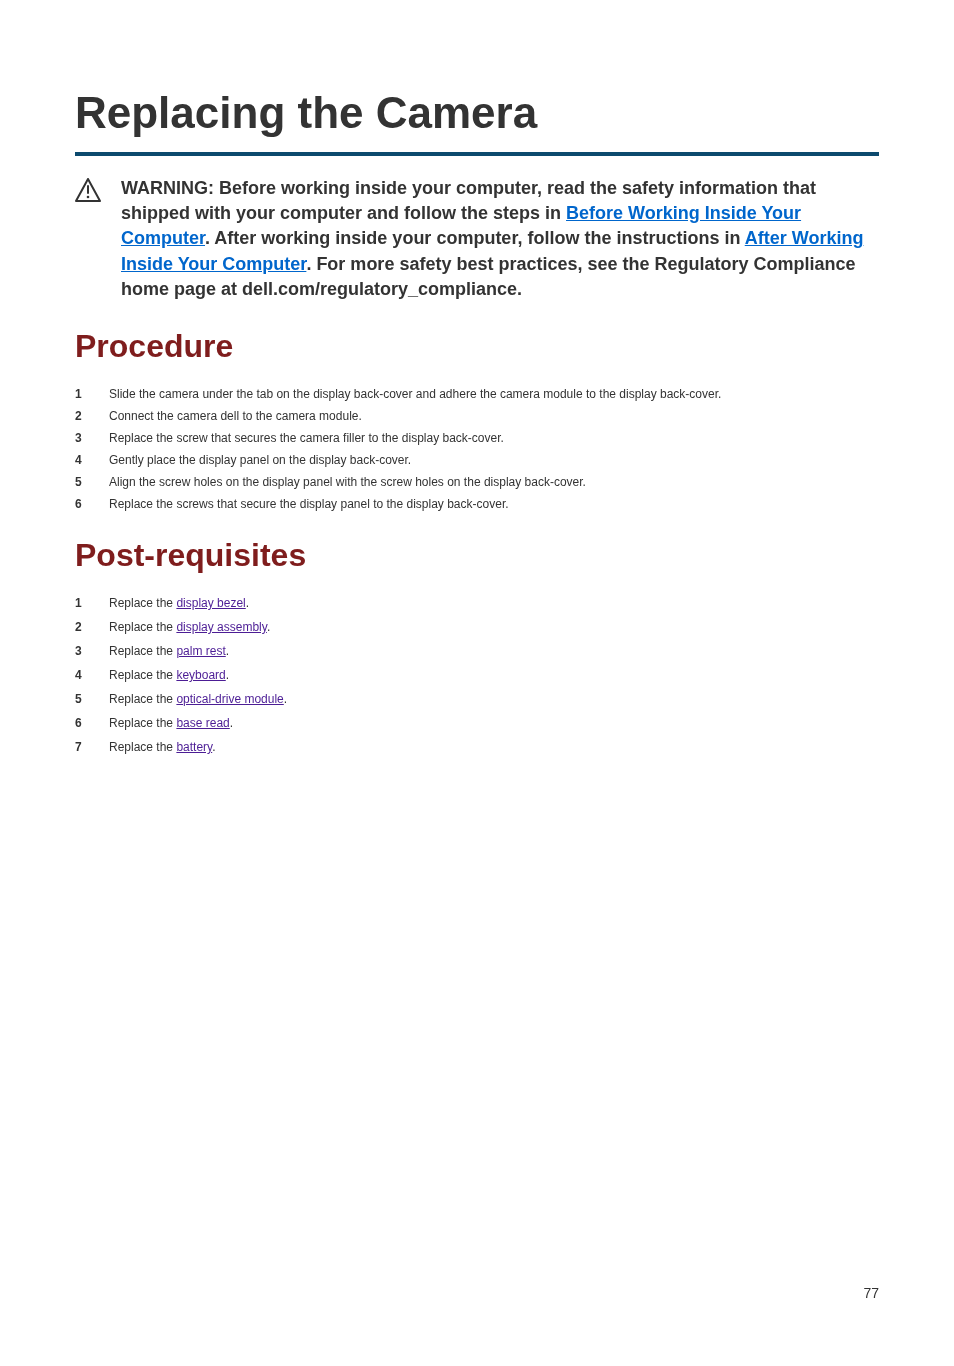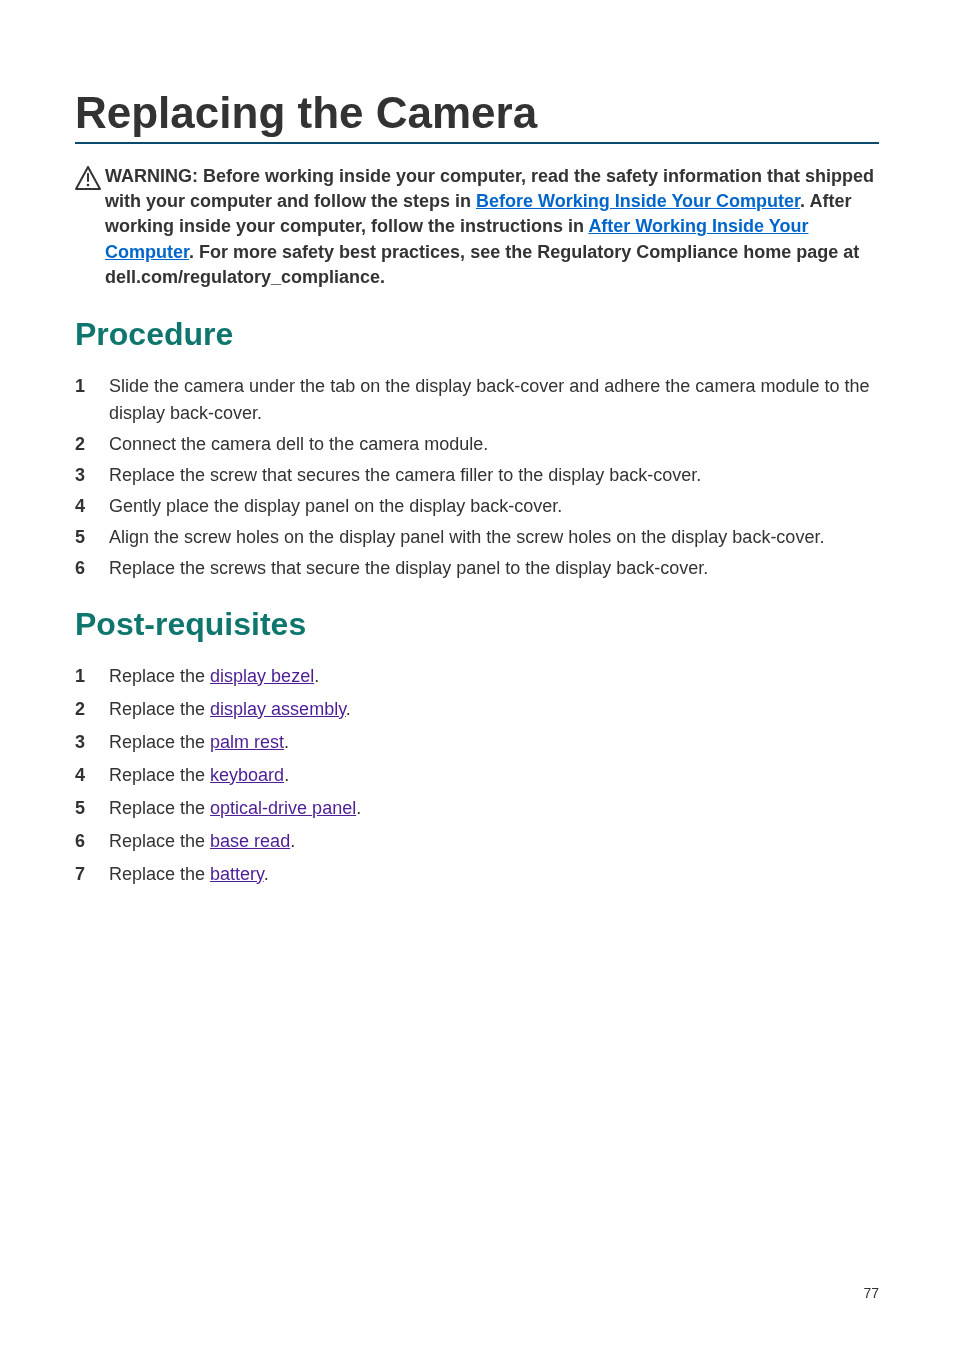--- a/index.html
+++ b/index.html
@@ -13,61 +13,61 @@
     width: 954px;
     height: 1366px;
     position: relative;
     padding: 88px 75px 0 75px;
     color: #333;
   }
   .page-title {
     font-size: 44px;
     font-weight: 700;
     color: #333;
-    border-bottom: 2px solid #0c4a6e;
-    padding-bottom: 4px;
+    border-bottom: 4px solid #0c4a6e;
+    padding-bottom: 14px;
     margin-bottom: 20px;
   }
   .warning-block {
     display: flex;
     align-items: flex-start;
-    gap: 4px;
+    gap: 20px;
     margin-bottom: 26px;
   }
   .warning-icon {
     flex-shrink: 0;
     margin-top: 2px;
   }
   .warning-text {
     font-size: 18px;
     font-weight: 700;
     line-height: 1.4;
     color: #333;
   }
   .warning-text .link {
     color: #0066cc;
     text-decoration: underline;
   }
   .section-title {
     font-size: 32px;
     font-weight: 700;
-    color: #0f766e;
+    color: #7f1d1d;
     margin-top: 8px;
     margin-bottom: 20px;
   }
   .ol {
     list-style: none;
     counter-reset: item;
     margin-bottom: 24px;
   }
   .ol li {
     counter-increment: item;
     display: flex;
     align-items: flex-start;
-    font-size: 18px;
+    font-size: 12px;
     line-height: 1.5;
     margin-bottom: 6px;
     color: #333;
   }
   .ol li::before {
     content: counter(item);
     font-weight: 700;
     width: 34px;
     flex-shrink: 0;
   }
@@ -139,21 +139,21 @@
   <li>
       <span class="text"><span>Replace the </span><span class="link">display assembly</span><span>.</span></span>
     </li>
   <li>
       <span class="text"><span>Replace the </span><span class="link">palm rest</span><span>.</span></span>
     </li>
   <li>
       <span class="text"><span>Replace the </span><span class="link">keyboard</span><span>.</span></span>
     </li>
   <li>
-      <span class="text"><span>Replace the </span><span class="link">optical-drive panel</span><span>.</span></span>
+      <span class="text"><span>Replace the </span><span class="link">optical-drive module</span><span>.</span></span>
     </li>
   <li>
       <span class="text"><span>Replace the </span><span class="link">base read</span><span>.</span></span>
     </li>
   <li>
       <span class="text"><span>Replace the </span><span class="link">battery</span><span>.</span></span>
     </li>
 </ol>
 
 <div class="page-number">77</div>

